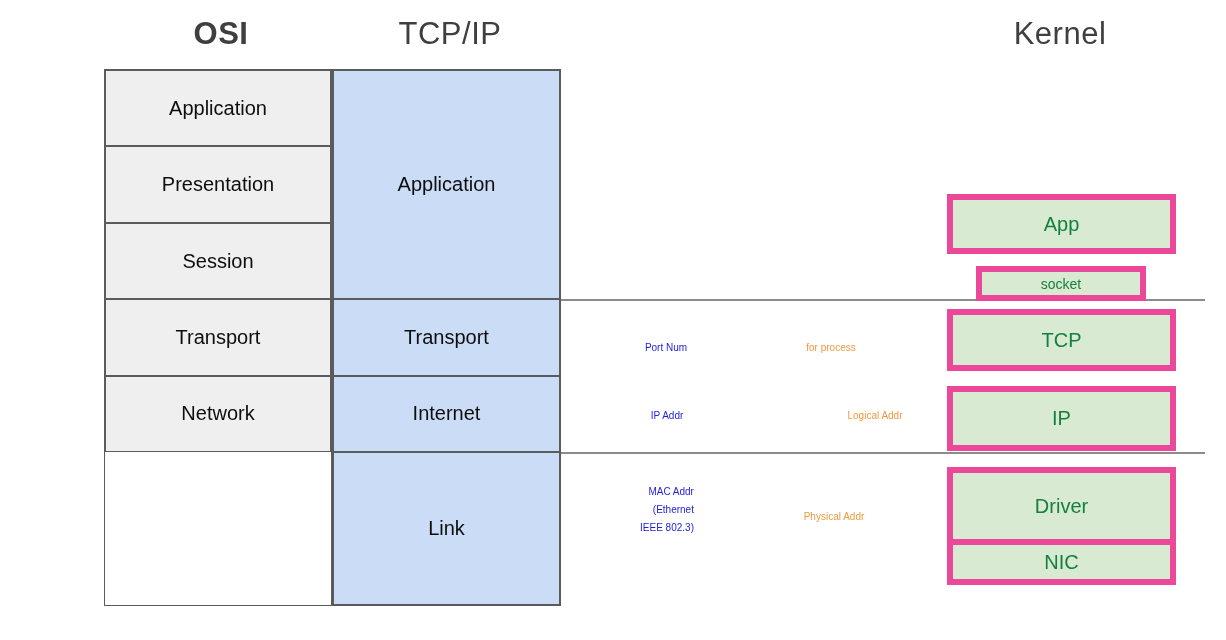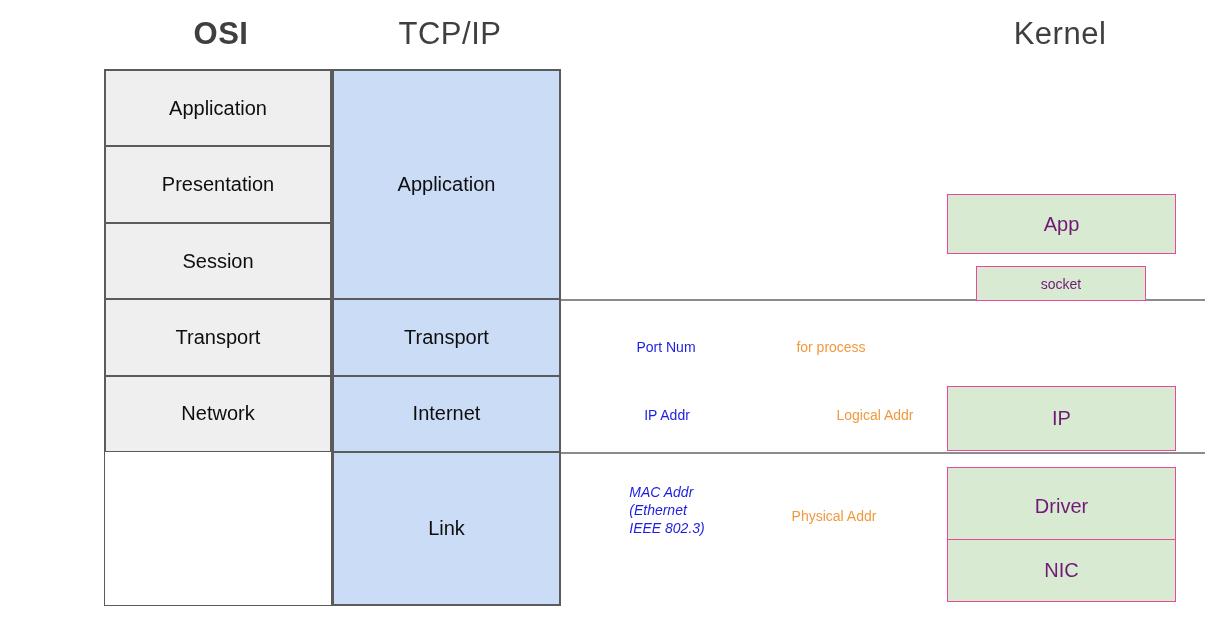--- a/index.html
+++ b/index.html
@@ -83,52 +83,52 @@
   }
   #sep-line-1 { top: 299px; }
   #sep-line-2 { top: 452px; }
 
   
   .kbox {
     position: absolute;
     left: 947px;
     width: 229px;
     background: #d9ead3;
-    border: 1px solid #ec4899;
+    border: 6px solid #ec4899;
     box-sizing: border-box;
     display: flex;
     align-items: center;
     justify-content: center;
     font-size: 20px;
-    color: #701a75;
+    color: #15803d;
     z-index: 2;
   }
   #kbox-app    { top: 194px; height: 60px; }
   #kbox-socket { top: 266px; height: 35px; left: 976px; width: 170px; font-size: 14px; }
   #kbox-tcp    { top: 309px; height: 62px; }
   #kbox-ip     { top: 386px; height: 65px; }
   #kbox-driver { top: 467px; height: 78px; }
-  #kbox-nic    { top: 539px; height: 63px; }
+  #kbox-nic    { top: 539px; height: 46px; }
 
   
   .note {
     position: absolute;
     transform: translate(-50%, -50%);
-    font-size: 14px;
+    font-size: 10px;
     white-space: nowrap;
-    text-align: left;
+    text-align: right;
     z-index: 1;
   }
   .note-blue   { color: #1d1de0; }
   .note-orange { color: #f0993e; }
   #note-portnum  { left: 666px; top: 347px; }
   #note-process  { left: 831px; top: 347px; }
   #note-ipaddr   { left: 667px; top: 415px; }
   #note-logical  { left: 831px; top: 415px; margin-left: 44px; }
-  #note-mac      { left: 667px; top: 510px; line-height: 18px; font-style: italic; }
+  #note-mac      { left: 667px; top: 510px; line-height: 18px; }
   #note-physical { left: 834px; top: 492px; margin-top: 24px; }
 </style>
 </head>
 <body>
 
 <div class="canvas">
 
   <div class="col-header" id="hdr-osi">OSI</div>
   <div class="col-header" id="hdr-tcpip">TCP/IP</div>
   <div class="col-header" id="hdr-kernel">Kernel</div>
@@ -146,20 +146,21 @@
 
   <div class="tcpip-col">
     <div class="tcpip-cell">Application</div>
     <div class="tcpip-cell">Transport</div>
     <div class="tcpip-cell">Internet</div>
     <div class="tcpip-cell">Link</div>
   </div>
 
   <div class="kbox" id="kbox-app">App</div>
   <div class="kbox" id="kbox-socket">socket</div>
+  <div class="kbox" id="kbox-tcp">TCP</div>
   <div class="kbox" id="kbox-ip">IP</div>
   <div class="kbox" id="kbox-driver">Driver</div>
   <div class="kbox" id="kbox-nic">NIC</div>
 
   <div class="note note-blue" id="note-portnum">Port Num</div>
   <div class="note note-orange" id="note-process">for process</div>
   <div class="note note-blue" id="note-ipaddr">IP Addr</div>
   <div class="note note-orange" id="note-logical">Logical Addr</div>
   <div class="note note-blue" id="note-mac">
     <div>MAC Addr</div>

